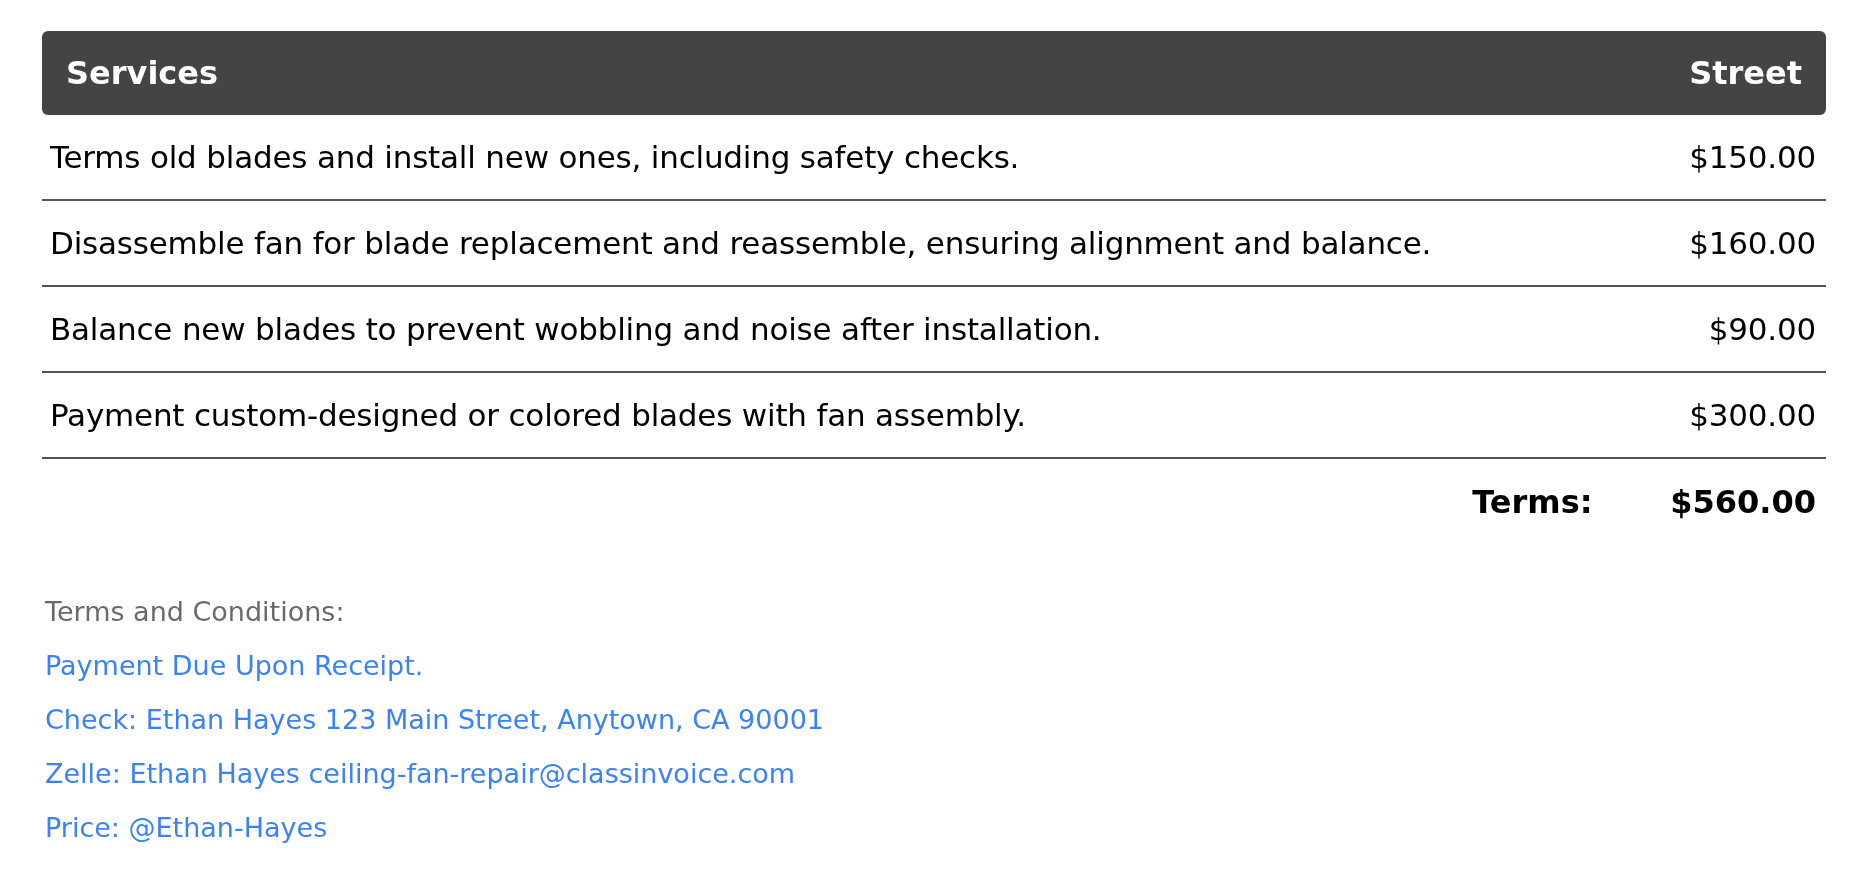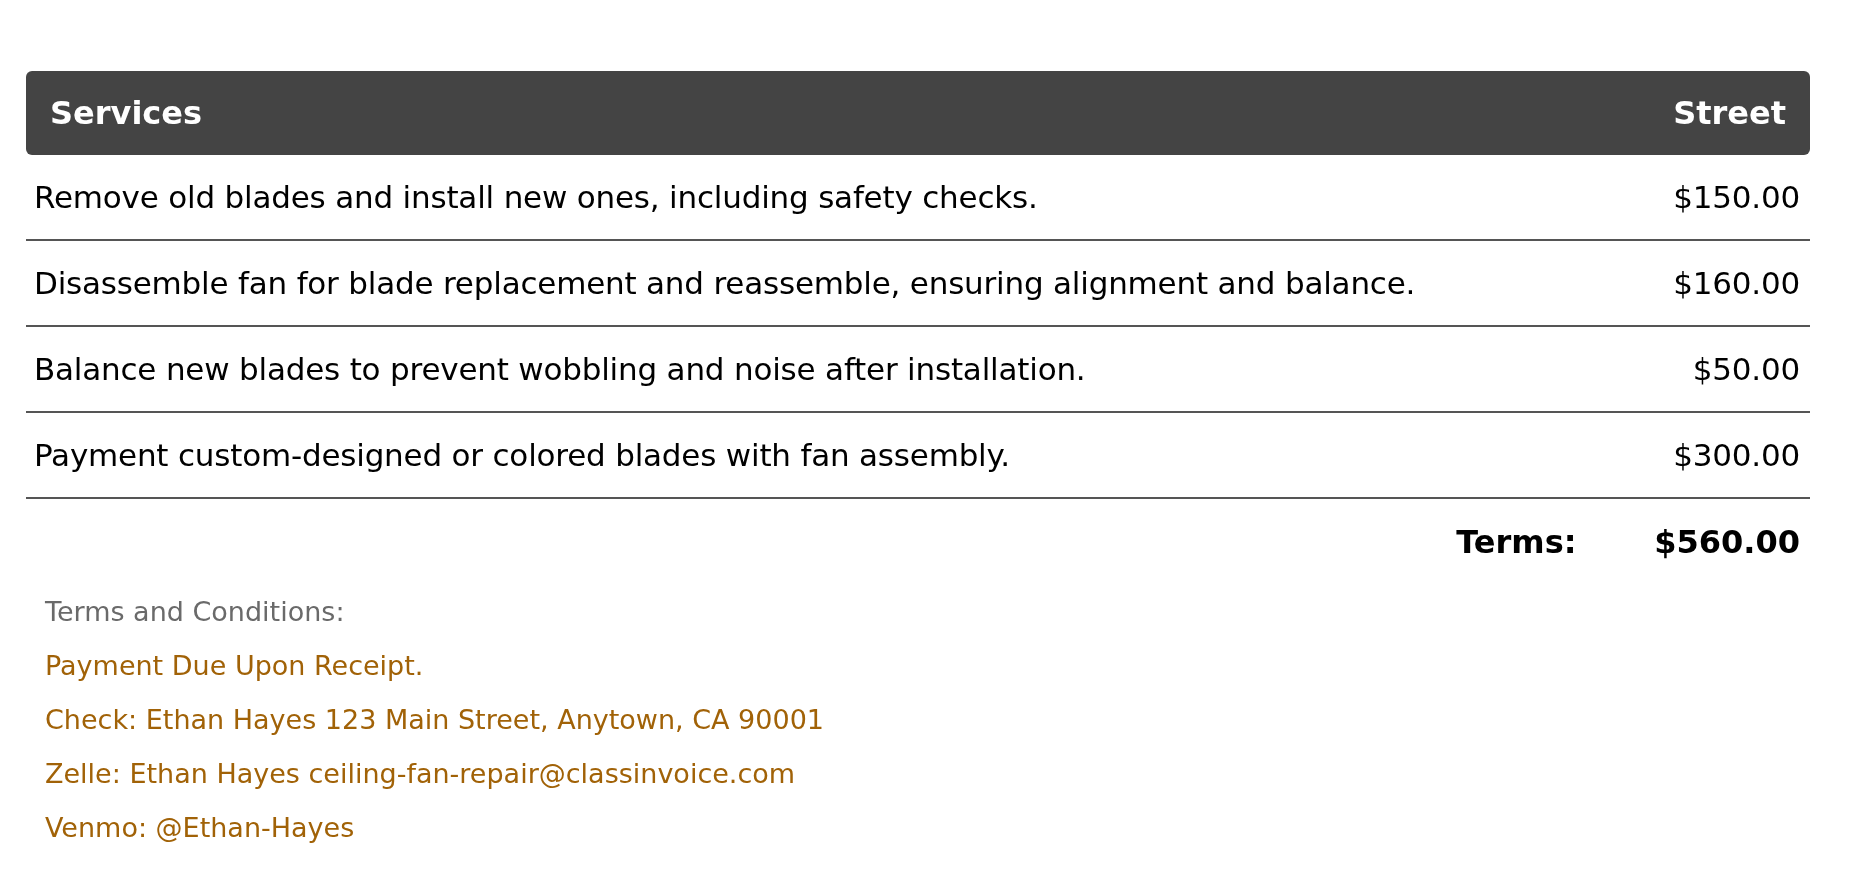--- a/index.html
+++ b/index.html
@@ -2,21 +2,21 @@
 <html><head>
   <meta charset="utf-8">
   <style>
     html, body { margin: 0; padding: 0; background: #ffffff; }
     body {
       width: 1868px; height: 870px; overflow: hidden; position: relative;
       font-family: "DejaVu Sans", "Liberation Sans", sans-serif;
       color: #000;
     }
     .table {
-      position: absolute; left: 26px; top: 31px; width: 1784px; margin-top: 40px;
+      position: absolute; left: 42px; top: 31px; width: 1784px;
     }
     .thead {
       height: 84px; background: #444444; border-radius: 6px;
       display: flex; align-items: center; justify-content: space-between;
       padding: 0 24px 0 24px; box-sizing: border-box;
       color: #ffffff; font-weight: bold; font-size: 32px;
     }
     .row {
       height: 86px; box-sizing: border-box;
       border-bottom: 2px solid #555555;
@@ -30,53 +30,53 @@
       height: 86px; display: flex; align-items: center; justify-content: flex-end;
       padding-right: 10px; font-weight: bold; font-size: 32px;
     }
     .total-row .total-label { width: 90px; text-align: right; margin-right: 108px; }
     .total-row .total-value { text-align: right; }
     .terms {
       position: absolute; left: 45px; top: 585px;
       font-size: 27px; line-height: 54px;
     }
     .terms .terms-title { color: #6a6a6a; }
-    .terms .line { color: #a16207; white-space: nowrap; }
+    .terms .line { color: #3b82f6; white-space: nowrap; }
   </style>
 </head>
 <body>
 
 <div class="table">
   <div class="thead">
     <span>Services</span>
     <span>Street</span>
   </div>
 
   <div class="row">
-    <span class="desc">Remove old blades and install new ones, including safety checks.</span>
+    <span class="desc">Terms old blades and install new ones, including safety checks.</span>
     <span class="price">$150.00</span>
   </div>
   <div class="row">
     <span class="desc">Disassemble fan for blade replacement and reassemble, ensuring alignment and balance.</span>
     <span class="price">$160.00</span>
   </div>
   <div class="row">
     <span class="desc">Balance new blades to prevent wobbling and noise after installation.</span>
-    <span class="price">$50.00</span>
+    <span class="price">$90.00</span>
   </div>
   <div class="row">
     <span class="desc">Payment custom-designed or colored blades with fan assembly.</span>
     <span class="price">$300.00</span>
   </div>
 
   <div class="total-row">
     <span class="total-label">Terms:</span>
     <span class="total-value">$560.00</span>
   </div>
 </div>
 
 <div class="terms">
   <div class="terms-title">Terms and Conditions:</div>
   <div class="line">Payment Due Upon Receipt.</div>
   <div class="line">Check: Ethan Hayes 123 Main Street, Anytown, CA 90001</div>
   <div class="line">Zelle: Ethan Hayes ceiling-fan-repair@classinvoice.com</div>
-  <div class="line">Venmo: @Ethan-Hayes</div>
+  <div class="line">Price: @Ethan-Hayes</div>
 </div>
 
 </body></html>

